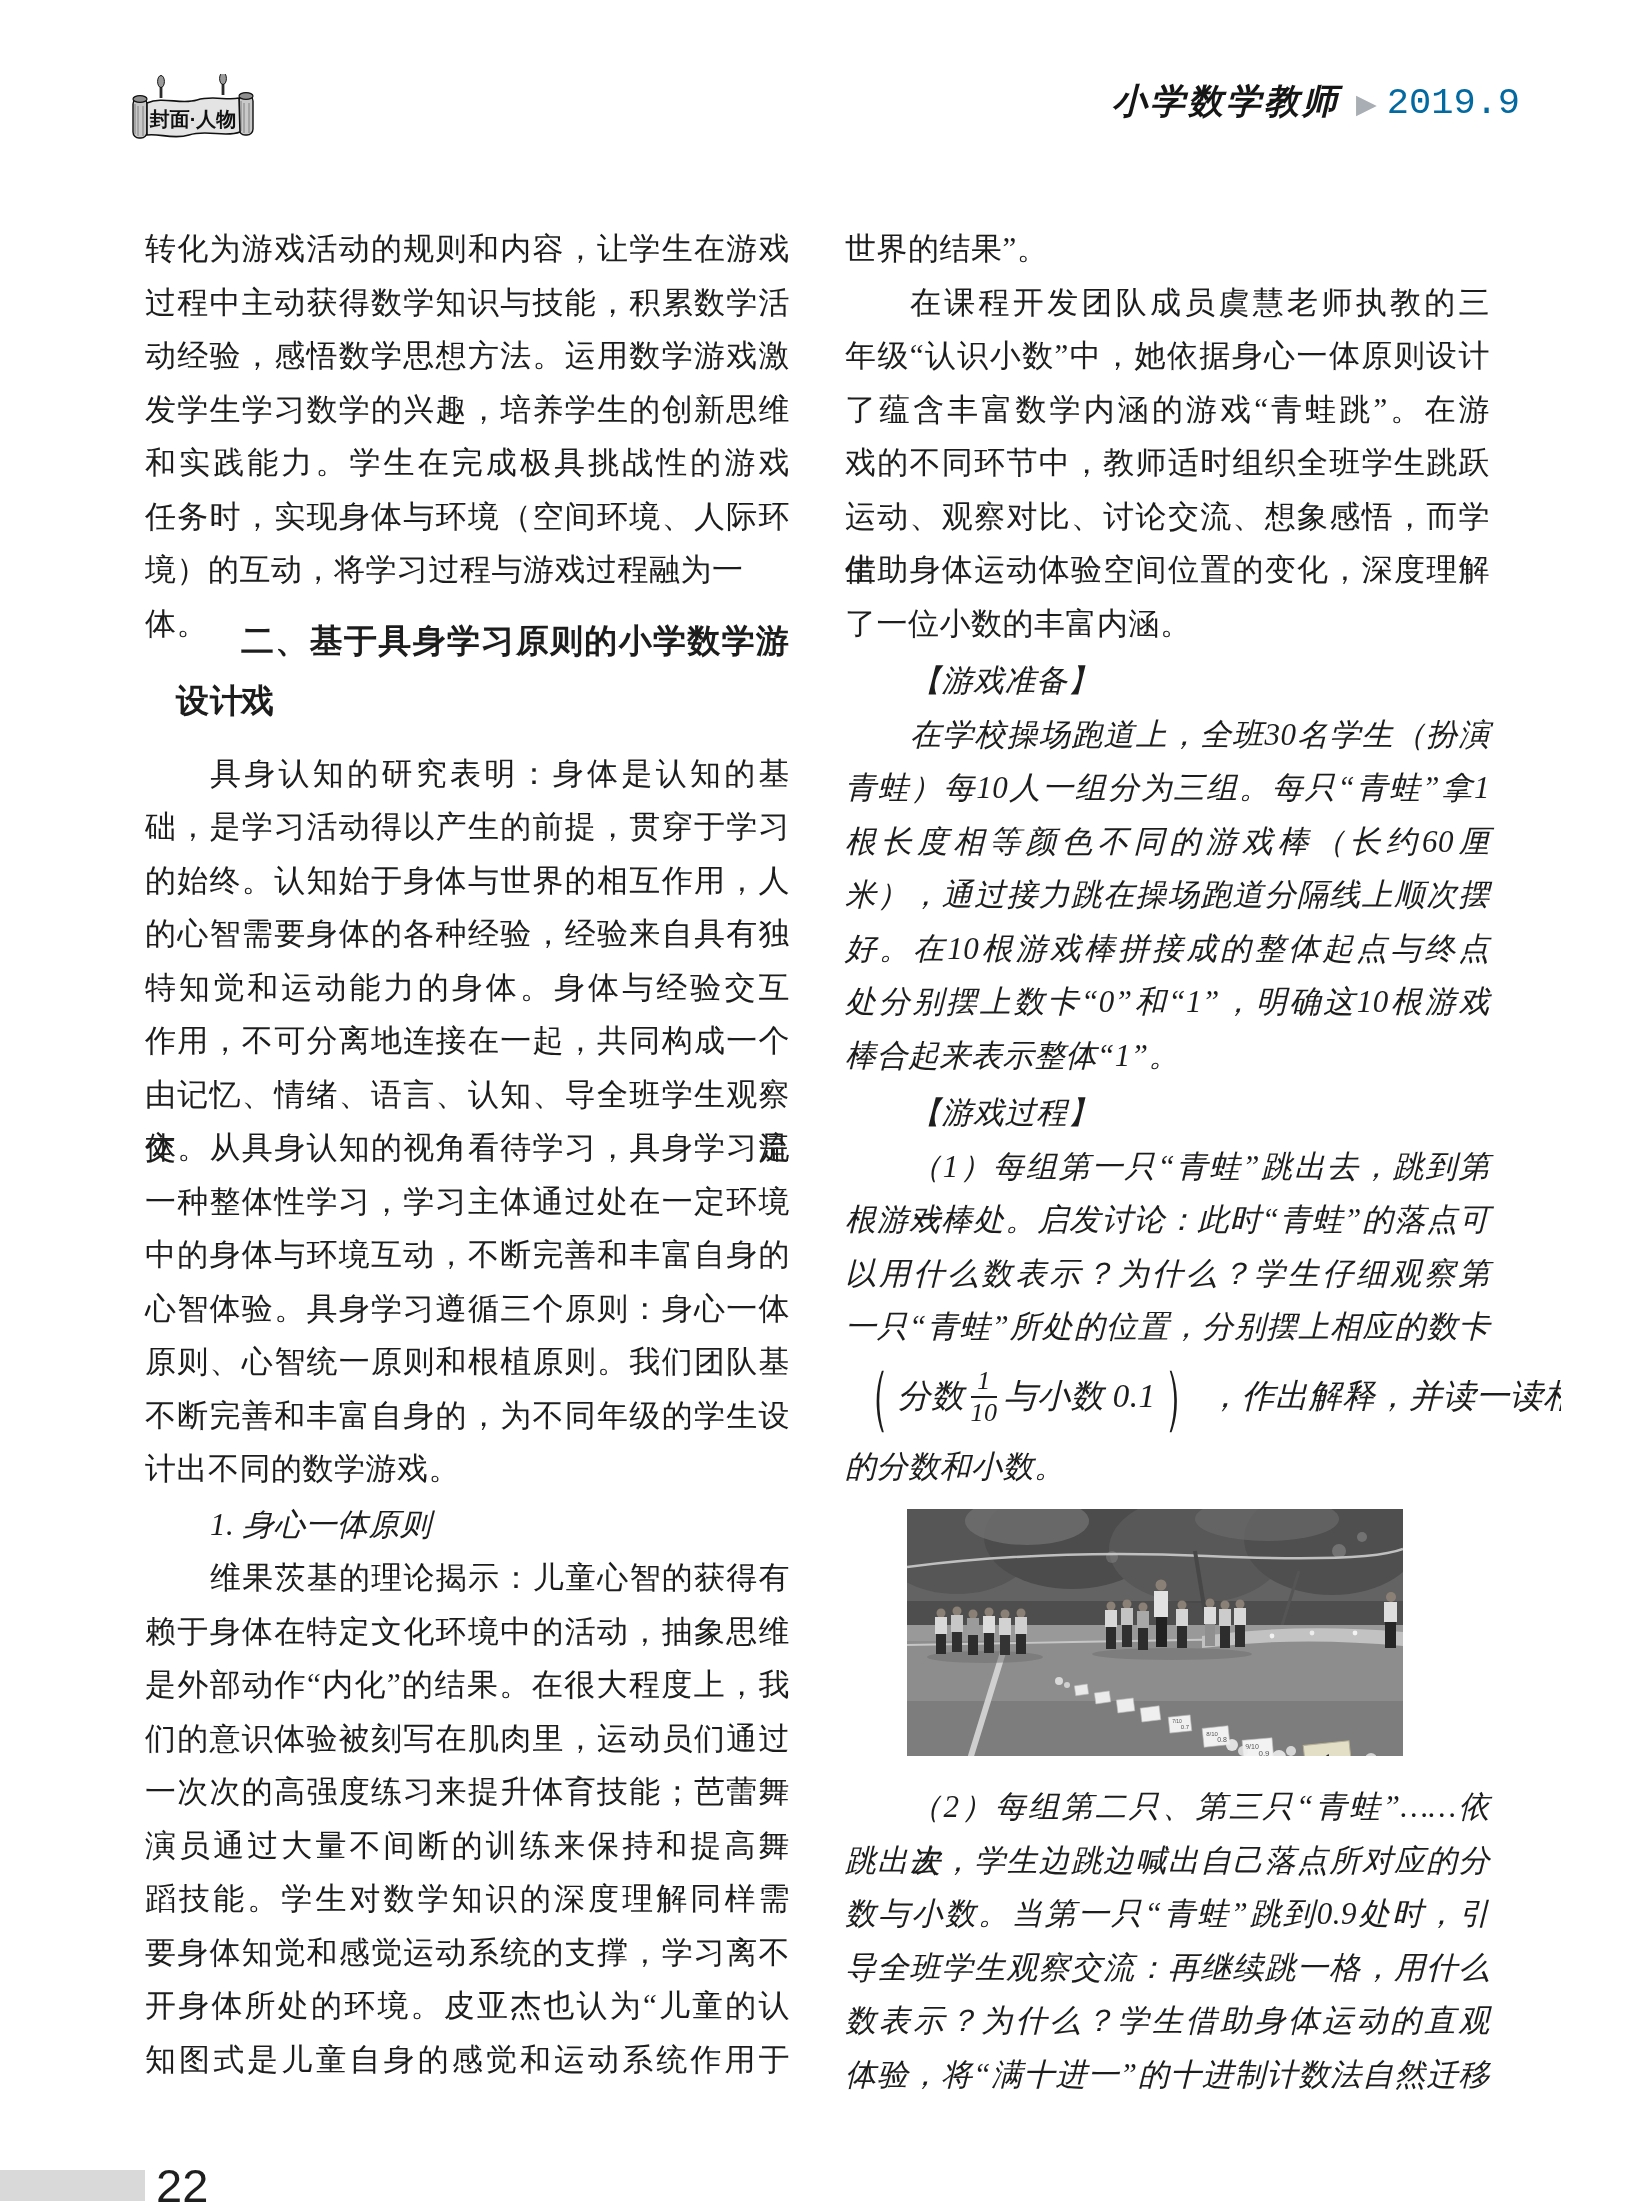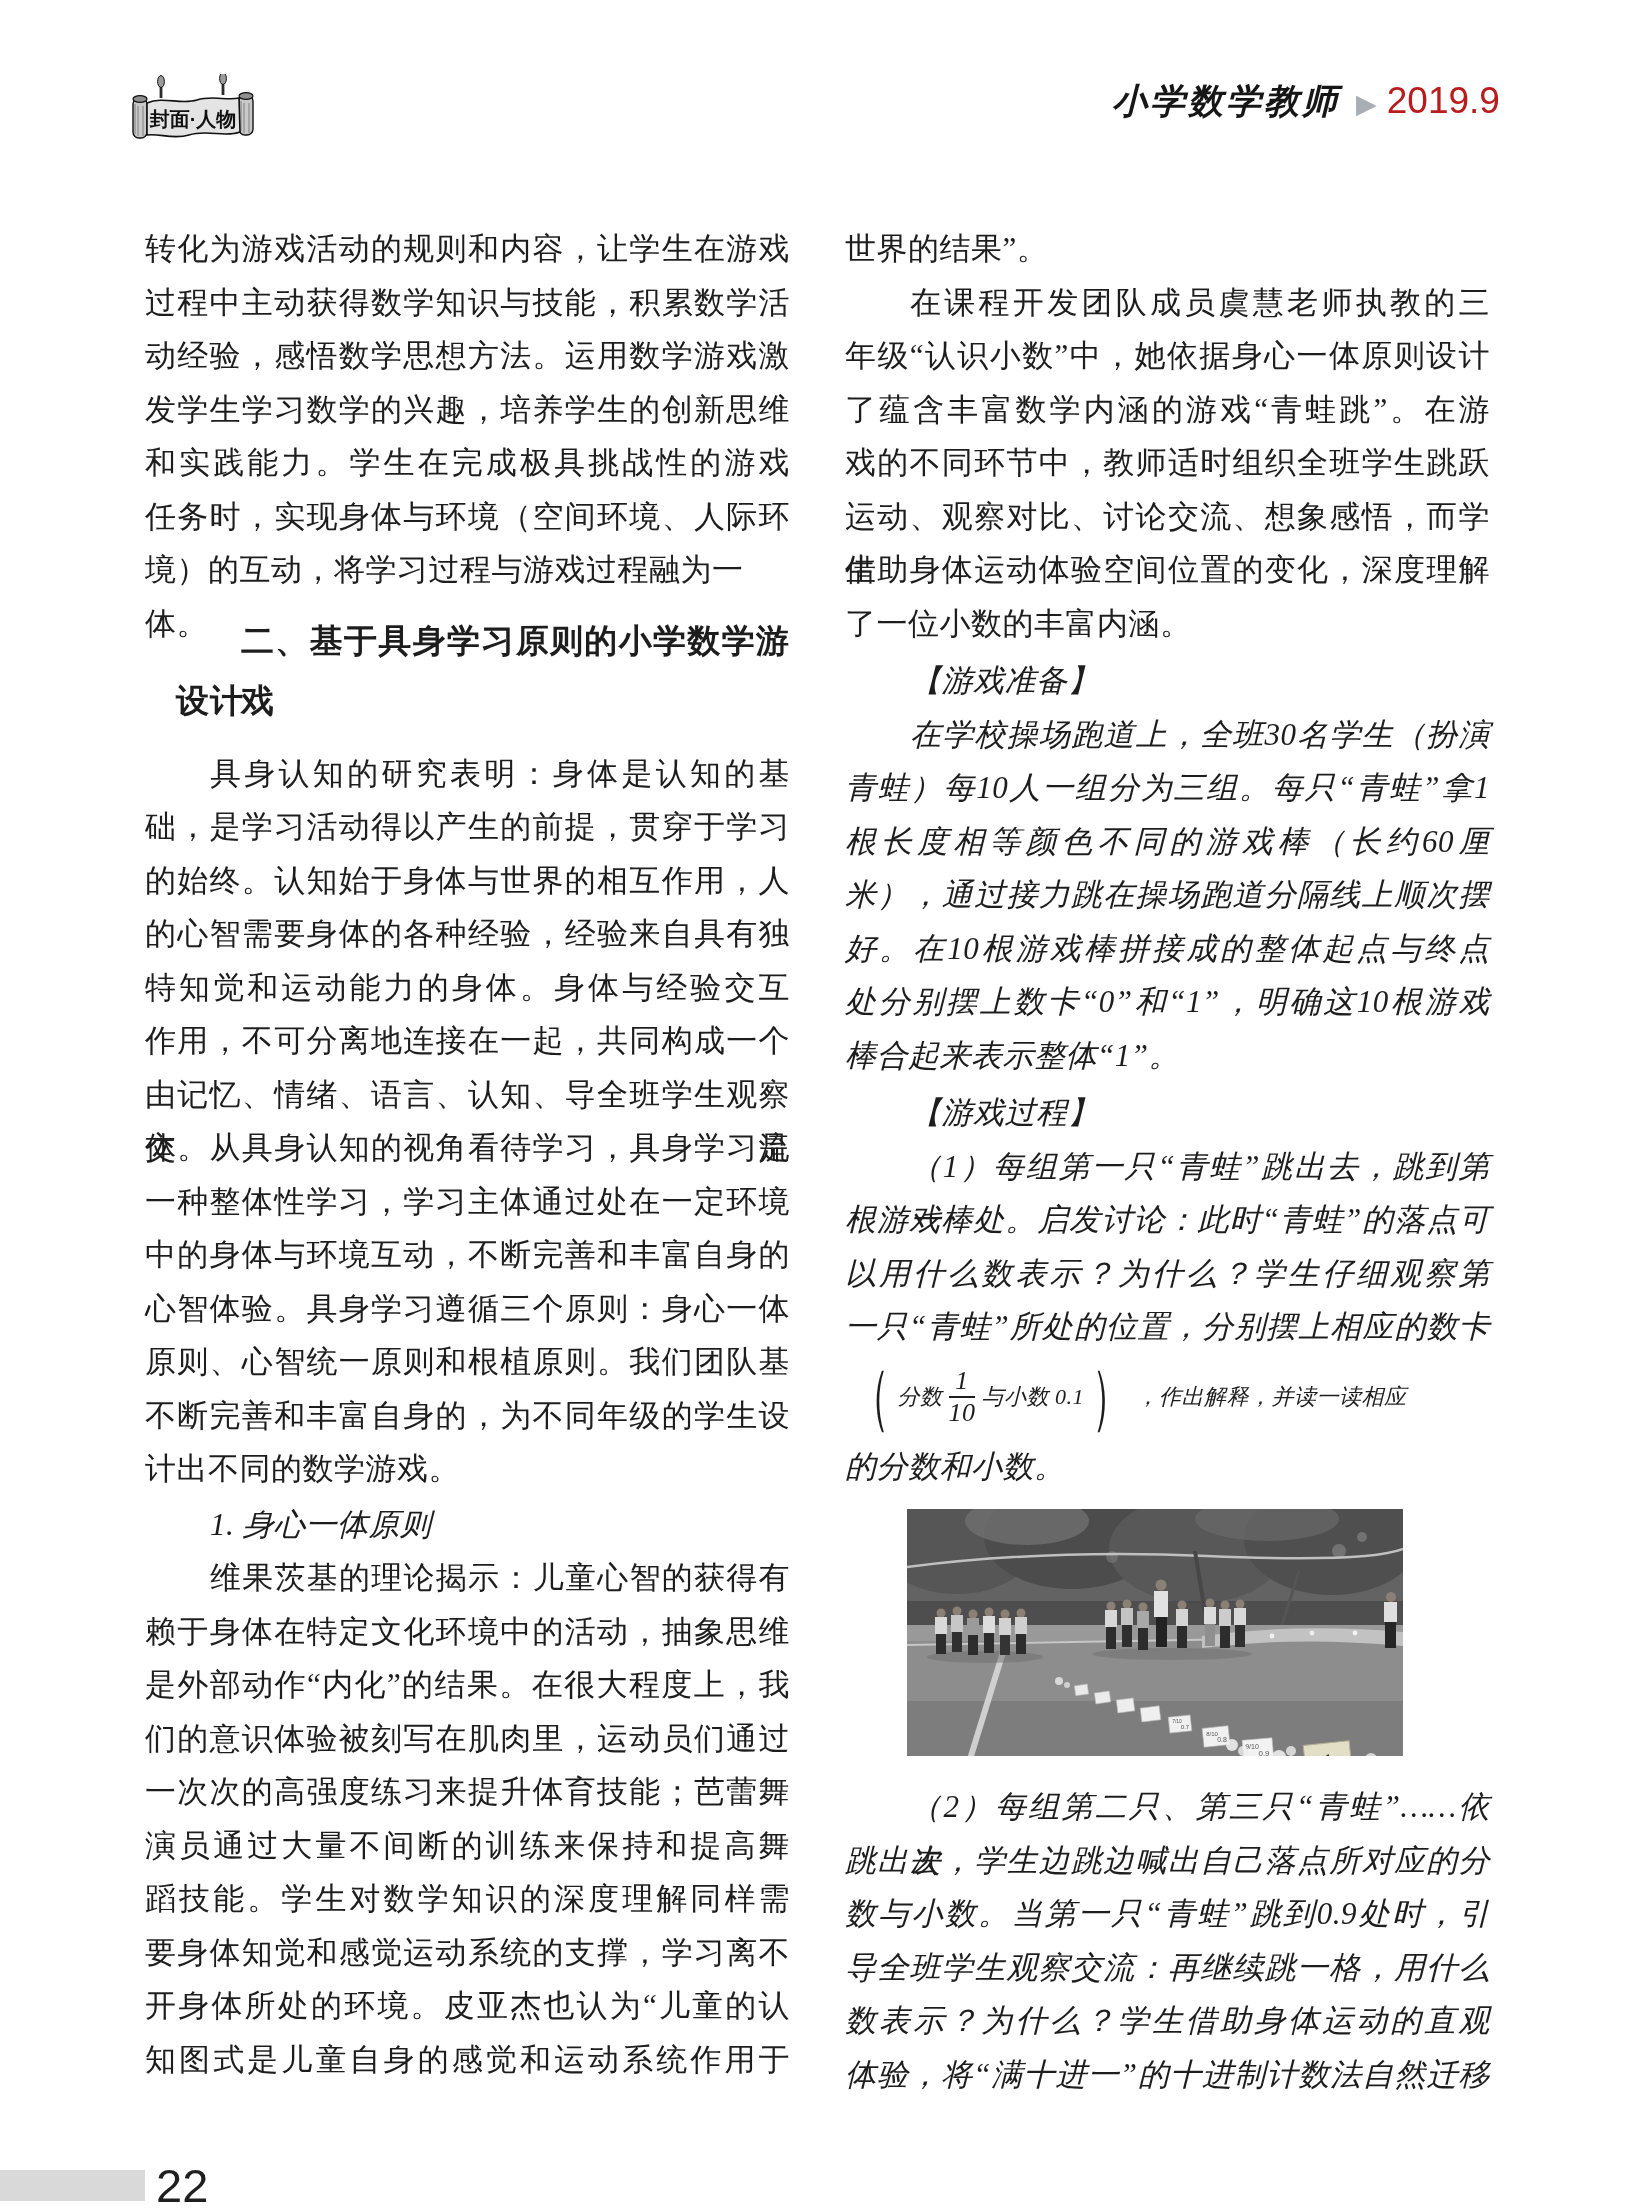--- a/index.html
+++ b/index.html
@@ -6,21 +6,21 @@
   .page {
     position:relative; width:1561px; height:2211px; background:#ffffff;
     font-family:"Liberation Serif","DejaVu Serif",serif; color:#1d1d1d; overflow:hidden;
   }
 
   
   .banner-svg { position:absolute; left:131px; top:74px; }
   .masthead { position:absolute; top:78px; left:1112px; display:flex; align-items:baseline; white-space:nowrap; }
   .masthead .title { font-size:35px; font-weight:bold; font-style:italic; letter-spacing:3px; color:#161616; }
   .masthead .arrow { color:#a9aeb4; font-size:27px; margin:0 10px 0 16px; font-style:normal; }
-  .masthead .issue { font-family:Liberation Sans, sans-serif; font-size:37px; color:#b91c1c; }
+  .masthead .issue { font-family:Liberation Mono, monospace; font-size:37px; color:#0369a1; }
 
   
   .col { position:absolute; top:222px; width:645px; }
   .col-left { left:145px; }
   .col-right { left:845px; }
 
   .line {
     height:53.5px; line-height:53.5px; font-size:31px;
     text-align:justify; text-align-last:justify; letter-spacing:0.5px;
   }
@@ -29,21 +29,21 @@
   .kai { font-style:italic; }
   .hd  { font-family:"Liberation Sans","DejaVu Sans",sans-serif; font-weight:bold;
          font-size:33px; height:60px; line-height:60px; letter-spacing:1px;margin-left:31px; }
   .mtA { margin-top:14px; }   
   .mtB { margin-top:16px; }   
   .mtC { margin-top:4px; }    
   .mtD { margin-top:2px; }    
 
   
   .frm { height:86px; display:flex; align-items:center; text-align:left; font-style:italic; }
-  .frm .t { font-size:22px; letter-spacing:0.5px; white-space:pre; }
+  .frm .t { font-size:33px; letter-spacing:0.5px; white-space:pre; }
   .bigp { font-size:72px; font-weight:200; font-style:normal; display:inline-block;
           transform:scaleX(0.5); margin:0 -10px; color:#1d1d1d; }
   .frac { display:inline-flex; flex-direction:column; align-items:center;
           font-size:26px; line-height:1.15; margin:0 6px; }
   .frac .fn { border-bottom:2.5px solid #1d1d1d; padding:0 6px; }
 
   
   .photo-figure { margin:16px 0 24px 62px; width:496px; height:247px; display:block; }
 
   

